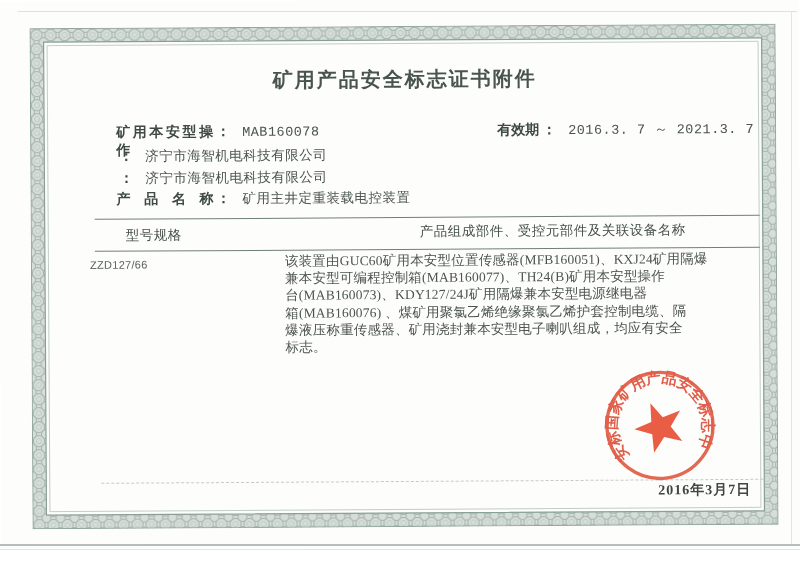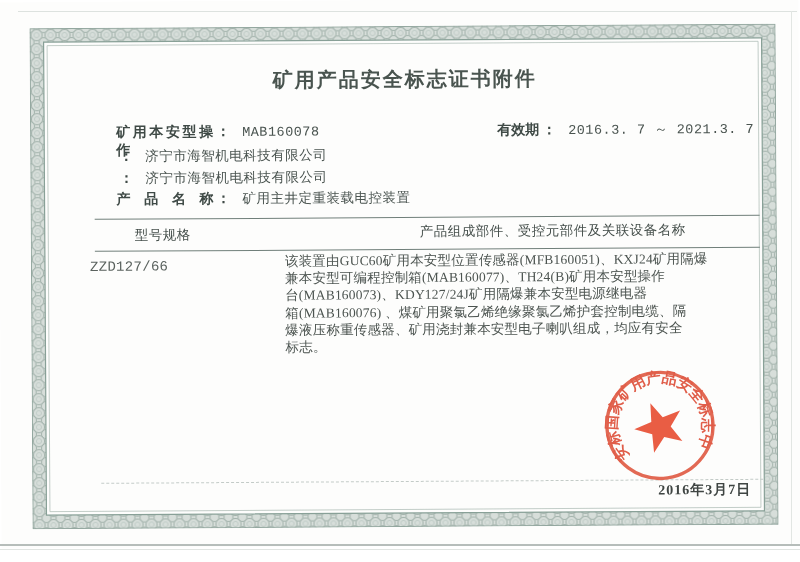--- a/index.html
+++ b/index.html
@@ -33,22 +33,22 @@
   .field .val{
     margin-left:12px;font-size:13.5px;color:#4a5450;letter-spacing:0.5px;white-space:nowrap;
   }
   .mono{font-family:"Liberation Mono","DejaVu Sans Mono",monospace;font-size:13px;letter-spacing:0.5px;}
   
   .rule{position:absolute;height:0;border-top:1.2px solid #707f7a;}
   .dashed-rule{position:absolute;height:0;border-top:1px dashed #c3cbc7;}
   .th{position:absolute;font-size:13.5px;color:#454f4b;letter-spacing:0.5px;}
   #model-value{
     position:absolute;left:90px;top:257px;
-    font-family:Liberation Mono, monospace;
-    font-size:14px;color:#5a625e;letter-spacing:0.3px;
+    font-family:Liberation Sans, sans-serif;
+    font-size:11px;color:#5a625e;letter-spacing:0.3px;
   }
   #components{
     position:absolute;left:285px;top:252px;width:482px;
     font-size:13.5px;line-height:17.2px;color:#4c5450;letter-spacing:0.2px;
   }
   #components .cline{white-space:nowrap;}
   
   #seal{position:absolute;left:584px;top:351px;opacity:0.9;}
   
   #issue-date{
@@ -109,21 +109,21 @@
     <span class="val">济宁市海智机电科技有限公司</span>
   </div>
 
   <div class="field" style="left:117px;top:189px;">
     <span class="lbl w96">产品名称</span>
     <span class="colon">：</span>
     <span class="val">矿用主井定重装载电控装置</span>
   </div>
 
   <div class="rule" style="left:95px;top:217px;width:665px;"></div>
-  <div class="th" style="left:135px;top:225px;">型号规格</div>
+  <div class="th" style="left:126px;top:225px;">型号规格</div>
   <div class="th" style="left:420px;top:223px;">产品组成部件、受控元部件及关联设备名称</div>
   <div class="rule" style="left:95px;top:249px;width:665px;"></div>
 
   <div id="model-value">ZZD127/66</div>
 
   <div id="components">
     <div class="cline">该装置由GUC60矿用本安型位置传感器(MFB160051)、KXJ24矿用隔爆</div>
     <div class="cline">兼本安型可编程控制箱(MAB160077)、TH24(B)矿用本安型操作</div>
     <div class="cline">台(MAB160073)、KDY127/24J矿用隔爆兼本安型电源继电器</div>
     <div class="cline">箱(MAB160076) 、煤矿用聚氯乙烯绝缘聚氯乙烯护套控制电缆、隔</div>

